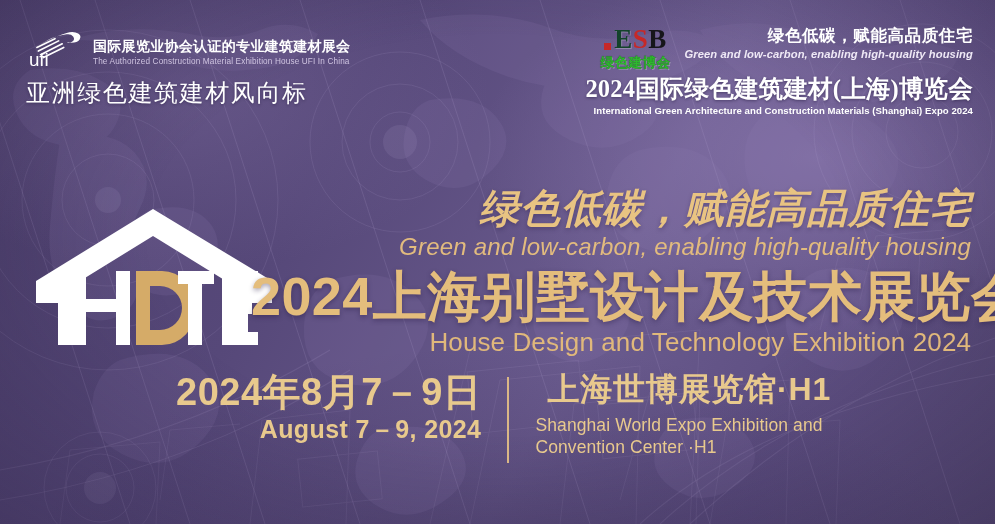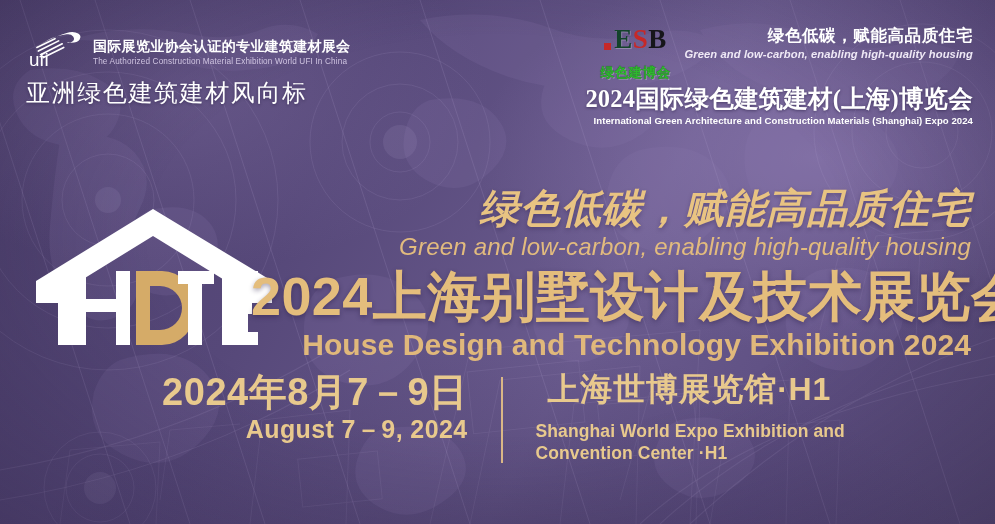--- a/index.html
+++ b/index.html
@@ -54,21 +54,21 @@
     white-space:nowrap; display:flex; align-items:center; justify-content:center;
   }
   .esb-dot{
     display:inline-block; width:7px; height:7px; background:#c62828;
     margin-right:3px; align-self:flex-end; margin-bottom:3px;
   }
   .esb-e{ color:#14432b; text-shadow:1px 1px 0 rgba(255,255,255,.25); }
   .esb-s{ color:#c62828; }
   .esb-b{ color:#16161a; }
   .esb-cn{
-    margin-top:11px; font-size:13.5px; font-weight:bold; color:#2eb82e;
+    margin-top:1px; font-size:13.5px; font-weight:bold; color:#2eb82e;
     letter-spacing:.5px; white-space:nowrap;
     text-shadow:0 0 1px #0a3d0a, 1px 1px 0 rgba(255,255,255,.35);
   }
   .esb-slogan{ text-align:right; }
   .esb-slogan-cn{
     font-size:16.5px; font-weight:bold; color:#ffffff; white-space:nowrap;
     letter-spacing:.6px; line-height:1.2;
   }
   .esb-slogan-en{
     font-size:11.2px; font-style:italic; font-weight:bold; color:#efe9f6;
@@ -98,50 +98,50 @@
   .hl-en{
     font-size:24px; font-style:italic; color:#e2bb7e; white-space:nowrap;
     letter-spacing:.2px; margin-top:2px; line-height:1.15;
   }
   .hl-main-cn{
     margin-top:7px; font-size:54px; font-weight:bold; color:#e4bd7c;
     letter-spacing:.4px; white-space:nowrap; line-height:1.1;
     text-shadow:0 2px 5px rgba(38,24,68,.4);
   }
   .hl-main-en{
-    font-size:30px; font-weight:bold; color:#e0b87b; white-space:nowrap;
+    font-size:26px; font-weight:normal; color:#e0b87b; white-space:nowrap;
     letter-spacing:.1px; margin-top:1px; line-height:1.12;
   }
 
   
   .footer{
     position:absolute; left:12px; right:0; top:372px;
-    display:flex; align-items:flex-start; justify-content:center; gap:33px;
+    display:flex; align-items:flex-start; justify-content:center; gap:26px;
   }
   .date-col{ text-align:right; }
   .date-cn{
     font-size:38px; font-weight:bold; color:#e8c98d; letter-spacing:.5px;
     white-space:nowrap; line-height:1.08;
   }
   .date-en{
     font-size:25px; font-weight:bold; color:#e8c98d; letter-spacing:.4px;
     white-space:nowrap; margin-top:2px; line-height:1.12;
   }
   .divider{
     width:2px; height:86px; background:#e0bd86; margin-top:5px; flex:0 0 2px;
     opacity:.95;
   }
   .venue-col{ text-align:left; }
   .venue-cn{
     font-size:32px; font-weight:bold; color:#e8c98d; letter-spacing:.8px;
     white-space:nowrap; line-height:1.12;margin-left:12px;
   }
   .venue-en{
-    font-size:17.5px; font-weight:bold; color:#e8c98d; letter-spacing:.1px;
-    line-height:1.24; margin-top:13px; max-width:360px;
+    font-size:17.5px; font-weight:normal; color:#e8c98d; letter-spacing:.1px;
+    line-height:1.24; margin-top:7px; max-width:360px;
   }
 </style>
 </head>
 <body>
 
 <div id="poster">
 
   <svg class="bg-layer bg-map" viewBox="0 0 995 524" preserveAspectRatio="none">
     <g fill="#8d7ab0" opacity="0.55">
       <path d="M70 40 q55 -18 120 -6 q40 8 70 -4 q30 -12 58 4 q-14 28 -54 34 q-52 8 -86 -8 q-44 -20 -108 -20z"></path>
@@ -238,21 +238,21 @@
             <line x1="15" y1="24" x2="40" y2="12"></line>
             <line x1="17" y1="29" x2="45" y2="15"></line>
             <line x1="20" y1="34" x2="50" y2="19"></line>
             <line x1="24" y1="38" x2="52" y2="24"></line>
           </g>
           <text x="4" y="50" font-family="Liberation Sans, sans-serif" font-size="26" fill="#ffffff">ufi</text>
         </g>
       </svg>
       <div class="ufi-texts">
         <div class="ufi-cn">国际展览业协会认证的专业建筑建材展会</div>
-        <div class="ufi-en">The Authorized Construction Material Exhibition World UFI In China</div>
+        <div class="ufi-en">The Authorized Construction Material Exhibition House UFI In China</div>
       </div>
     </div>
     <div class="asia-line">亚洲绿色建筑建材风向标</div>
   </div>
 
   <div class="esb-block">
     <div class="esb-top">
       <div class="esb-logo">
         <div class="esb-letters">
           <span class="esb-dot"></span>

